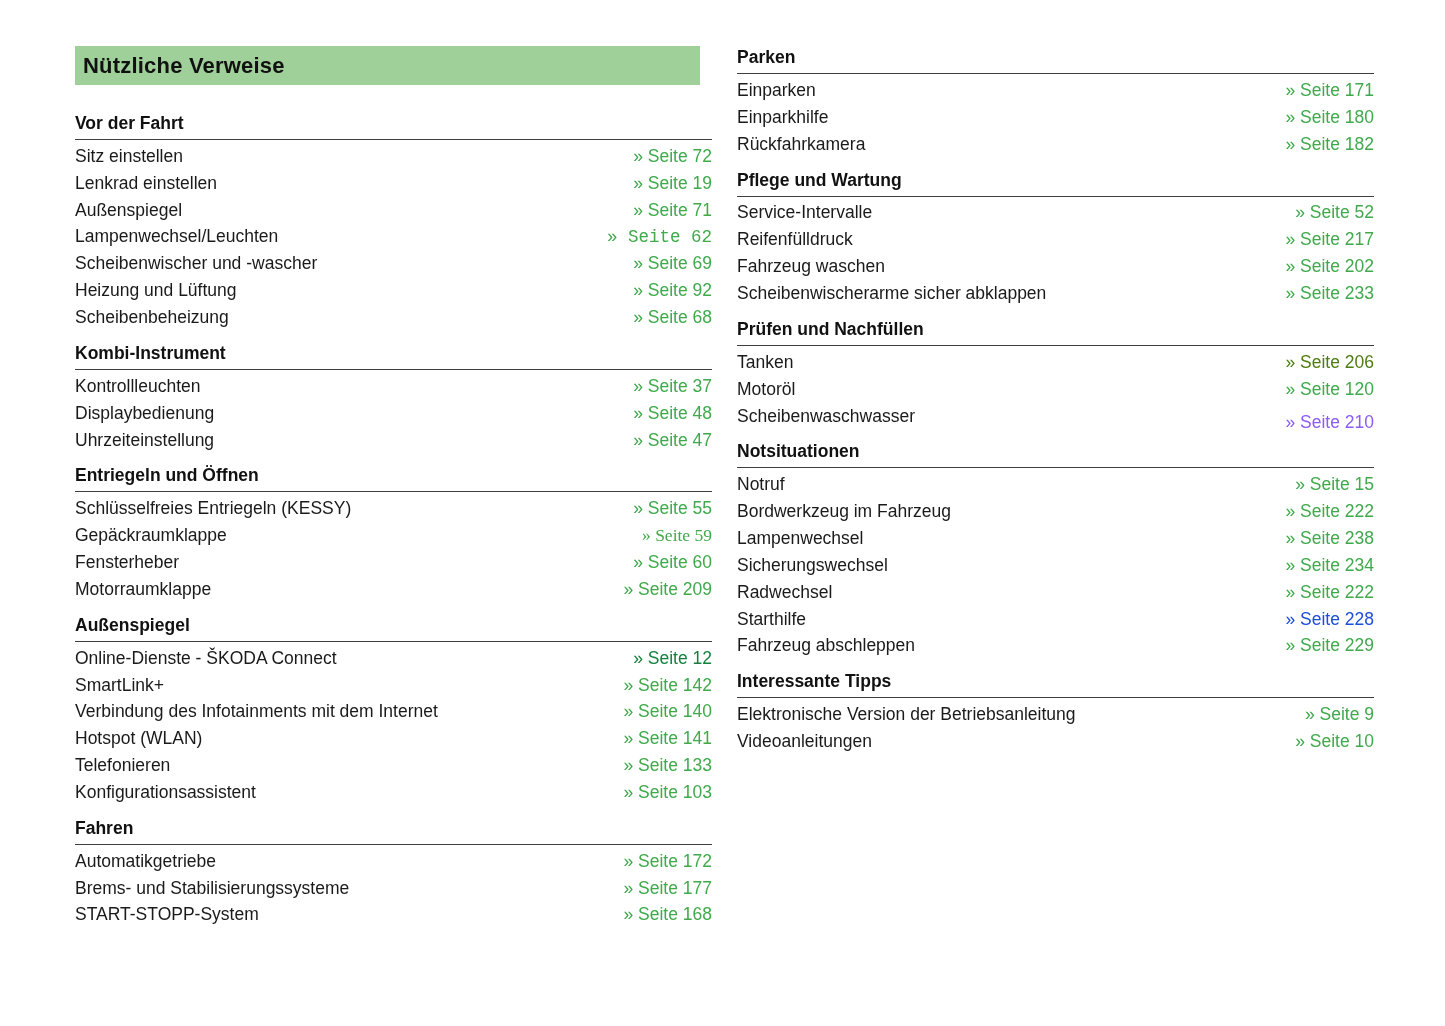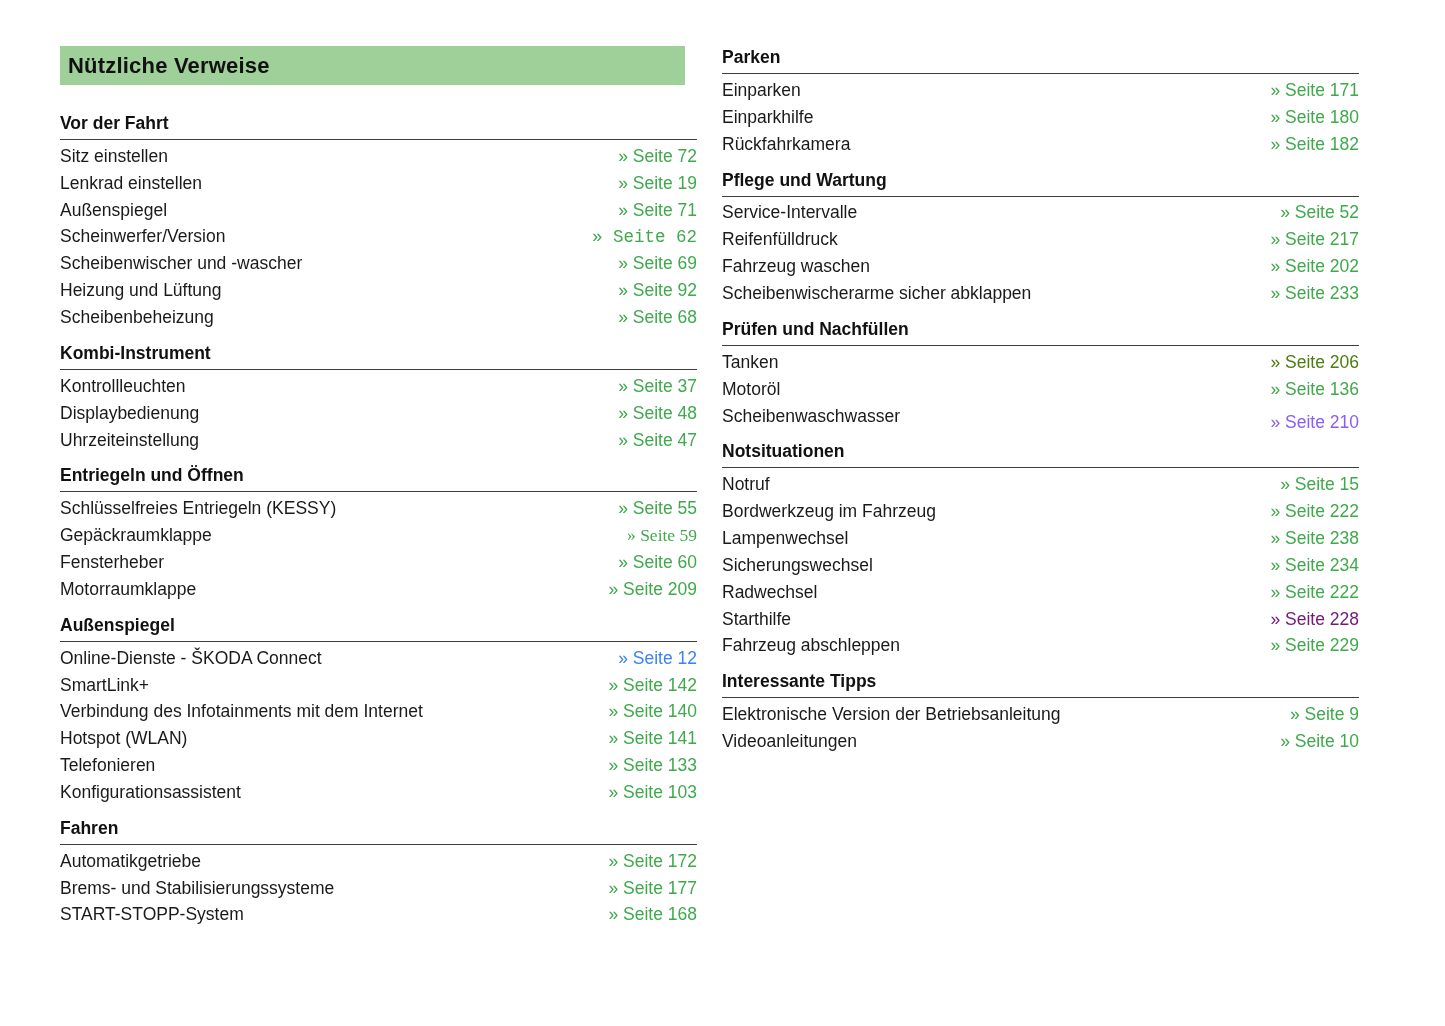--- a/index.html
+++ b/index.html
@@ -9,21 +9,21 @@
     width: 1445px;
     height: 1026px;
     font-family: "Liberation Sans", sans-serif;
     color: #1a1a1a;
     -webkit-font-smoothing: antialiased;
   }
   .page {
     box-sizing: border-box;
     width: 1407px;
     height: 1026px;
-    padding: 46px 74px 0 60px;
+    padding: 46px 74px 0 75px;
     overflow: hidden;
   }
   .columns {
     display: flex;
     gap: 25px;
     align-items: flex-start;
   }
   .col {
     width: 637px;
     flex: 0 0 637px;
@@ -90,21 +90,21 @@
             </div>
             <div class="row">
               <span class="label">Lenkrad einstellen</span>
               <span class="ref" style="color: rgb(63, 169, 75);">» Seite 19</span>
             </div>
             <div class="row">
               <span class="label">Außenspiegel</span>
               <span class="ref" style="color: rgb(63, 169, 75);">» Seite 71</span>
             </div>
             <div class="row">
-              <span class="label">Scheinwerfer/Version</span>
+              <span class="label">Lampenwechsel/Leuchten</span>
               <span class="ref" style="color: rgb(63, 169, 75); font-family: Liberation Mono, monospace;">» Seite 62</span>
             </div>
             <div class="row">
               <span class="label">Scheibenwischer und -wascher</span>
               <span class="ref" style="color: rgb(63, 169, 75);">» Seite 69</span>
             </div>
             <div class="row">
               <span class="label">Heizung und Lüftung</span>
               <span class="ref" style="color: rgb(63, 169, 75);">» Seite 92</span>
             </div>
@@ -150,21 +150,21 @@
               <span class="label">Motorraumklappe</span>
               <span class="ref" style="color: rgb(63, 169, 75);">» Seite 209</span>
             </div>
           </div>
         </section>
         <section class="section">
           <h3 class="section-title">Außenspiegel</h3>
           <div class="rows">
             <div class="row">
               <span class="label">Online-Dienste - ŠKODA Connect</span>
-              <span class="ref" style="color: #3b82f6;">» Seite 12</span>
+              <span class="ref" style="color: #15803d;">» Seite 12</span>
             </div>
             <div class="row">
               <span class="label">SmartLink+</span>
               <span class="ref" style="color: rgb(63, 169, 75);">» Seite 142</span>
             </div>
             <div class="row">
               <span class="label">Verbindung des Infotainments mit dem Internet</span>
               <span class="ref" style="color: rgb(63, 169, 75);">» Seite 140</span>
             </div>
             <div class="row">
@@ -241,21 +241,21 @@
         </section>
         <section class="section">
           <h3 class="section-title">Prüfen und Nachfüllen</h3>
           <div class="rows">
             <div class="row">
               <span class="label">Tanken</span>
               <span class="ref" style="color: #4d7c0f;">» Seite 206</span>
             </div>
             <div class="row">
               <span class="label">Motoröl</span>
-              <span class="ref" style="color: rgb(63, 169, 75);">» Seite 136</span>
+              <span class="ref" style="color: rgb(63, 169, 75);">» Seite 120</span>
             </div>
             <div class="row">
               <span class="label">Scheibenwaschwasser</span>
               <span class="ref" style="color: #8b5cf6; margin-top: 13px;">» Seite 210</span>
             </div>
           </div>
         </section>
         <section class="section">
           <h3 class="section-title">Notsituationen</h3>
           <div class="rows">
@@ -274,21 +274,21 @@
             <div class="row">
               <span class="label">Sicherungswechsel</span>
               <span class="ref" style="color: rgb(63, 169, 75);">» Seite 234</span>
             </div>
             <div class="row">
               <span class="label">Radwechsel</span>
               <span class="ref" style="color: rgb(63, 169, 75);">» Seite 222</span>
             </div>
             <div class="row">
               <span class="label">Starthilfe</span>
-              <span class="ref" style="color: #701a75;">» Seite 228</span>
+              <span class="ref" style="color: #1d4ed8;">» Seite 228</span>
             </div>
             <div class="row">
               <span class="label">Fahrzeug abschleppen</span>
               <span class="ref" style="color: rgb(63, 169, 75);">» Seite 229</span>
             </div>
           </div>
         </section>
         <section class="section">
           <h3 class="section-title">Interessante Tipps</h3>
           <div class="rows">

